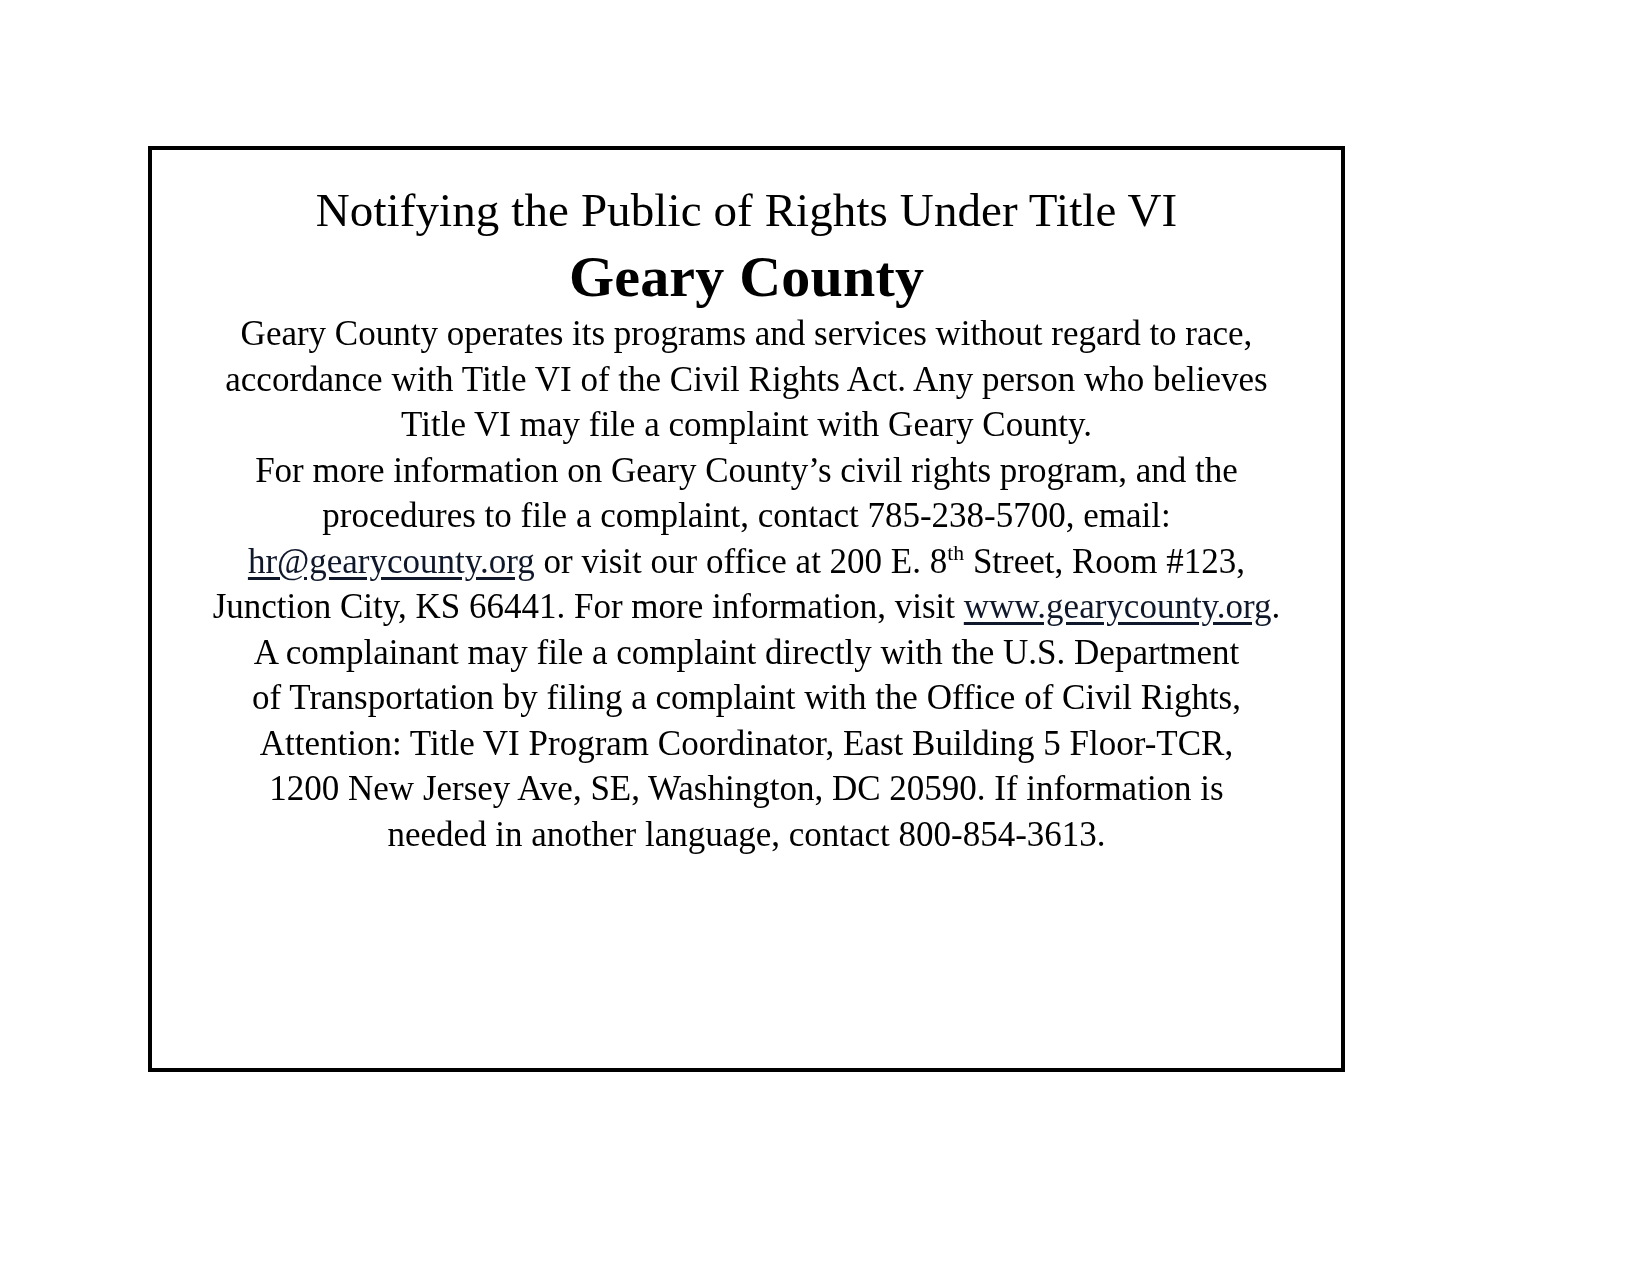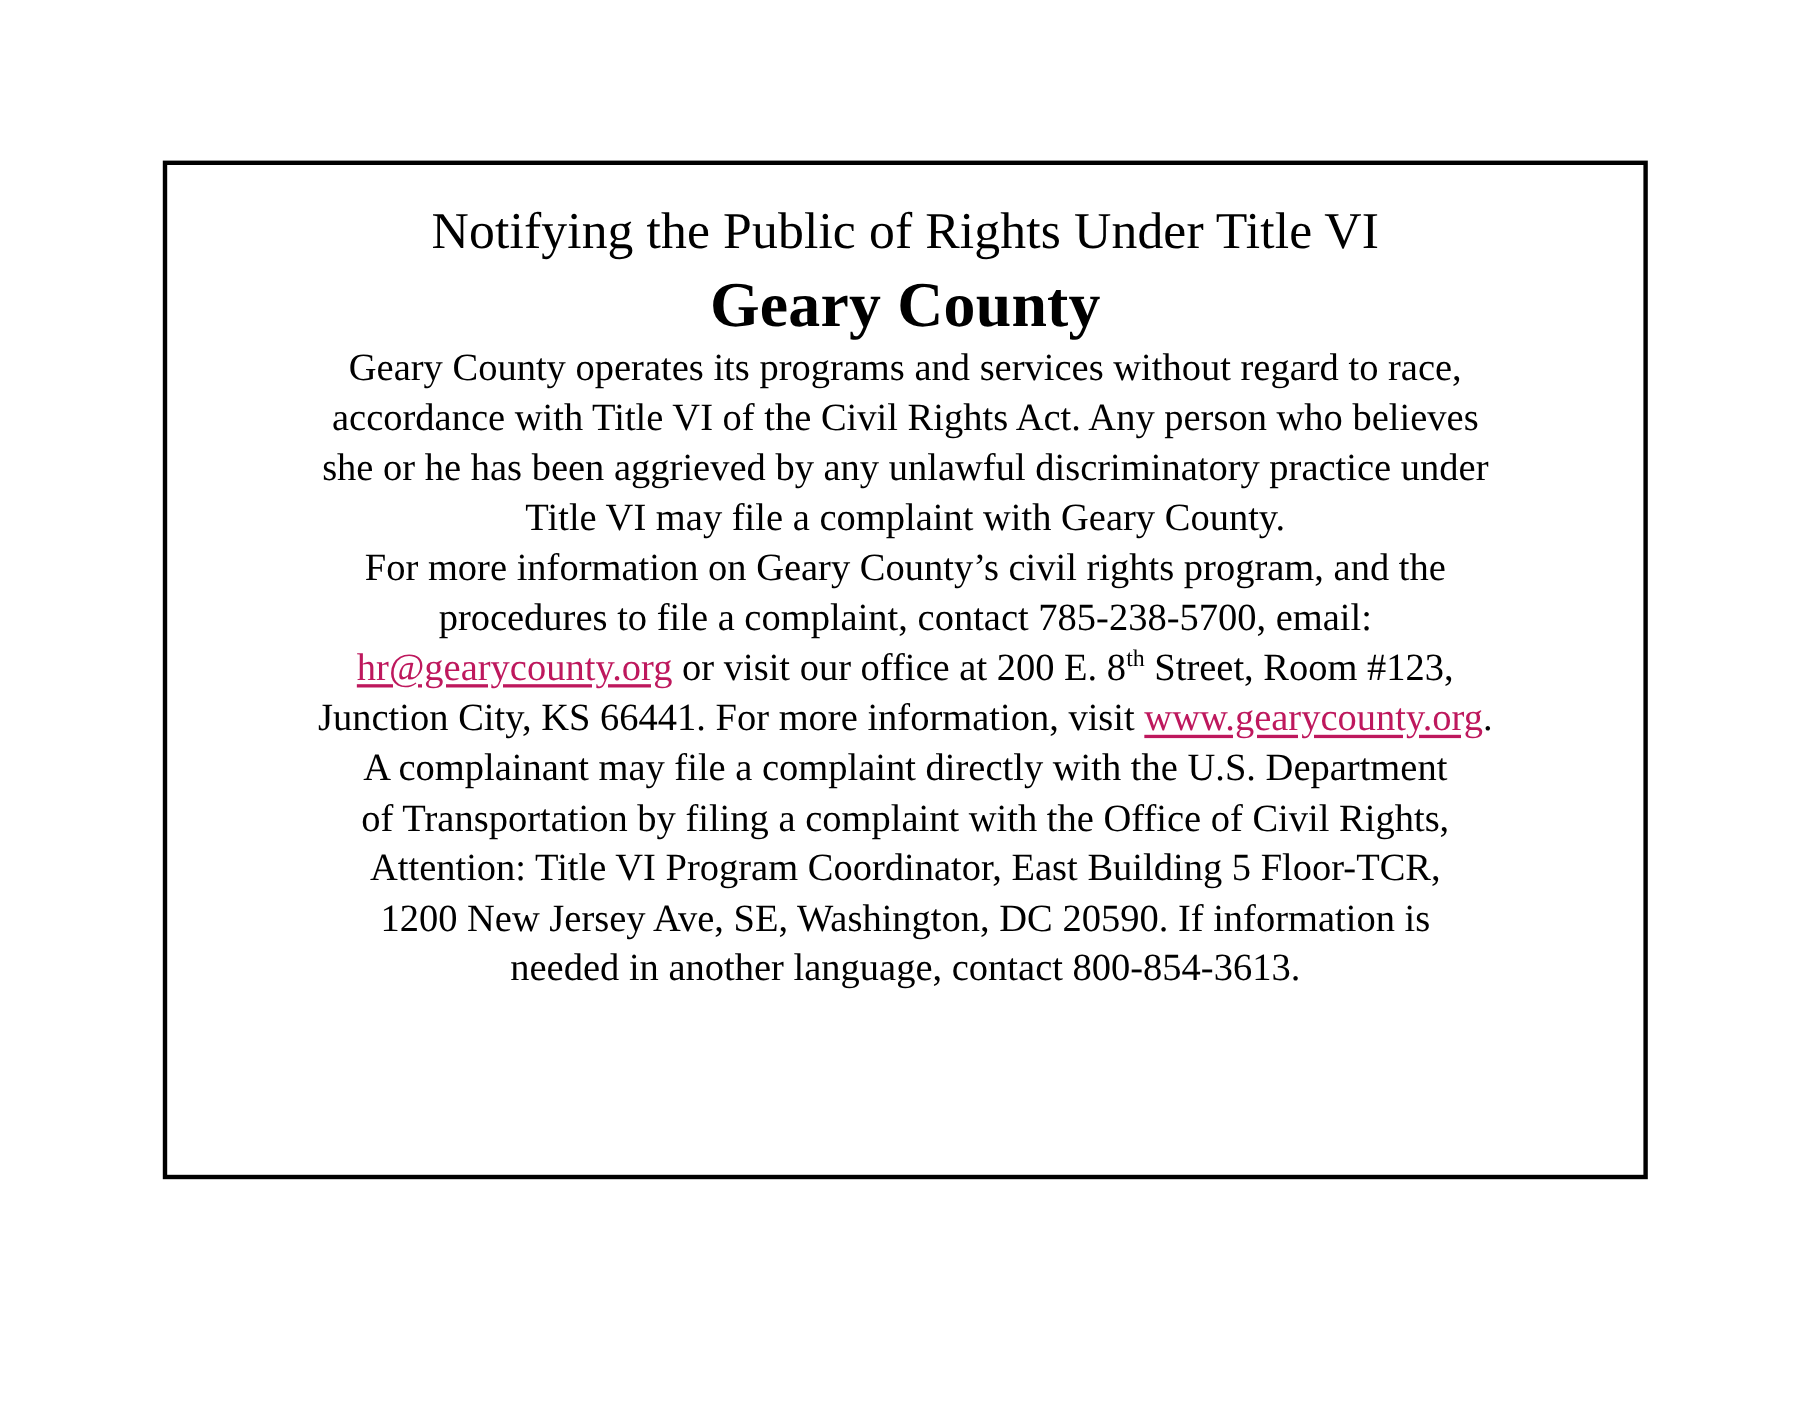--- a/index.html
+++ b/index.html
@@ -13,21 +13,21 @@
     height: 1275px;
     font-family: "Liberation Serif", "DejaVu Serif", serif;
     color: #000000;
     overflow: hidden;
   }
 
   #poster {
     position: absolute;
     left: 148px;
     top: 146px;
-    width: 1350px;
+    width: 1197px;
     height: 926px;
     box-sizing: border-box;
     border: 4px solid #000000;
     background: #ffffff;
   }
 
   .inner {
     padding: 34px 40px 0 40px;
   }
 
@@ -60,21 +60,21 @@
     margin: 0;
     padding: 0;
   }
 
   .line {
     display: block;
     white-space: nowrap;
   }
 
   a.link {
-    color: #be185d;
+    color: #0f172a;
     text-decoration: underline;
     text-underline-offset: 4px;
     text-align: right;
   }
 
   sup.ord {
     font-size: 0.62em;
     vertical-align: super;
     line-height: 0;
     font-family: Liberation Serif, serif;
@@ -88,21 +88,20 @@
 
     <div class="title-line">Notifying the Public of Rights Under Title VI</div>
 
     <div class="title-county">Geary County</div>
 
     <div class="body-block">
 
       <div class="para">
         <span class="line">Geary County operates its programs and services without regard to race,</span>
         <span class="line">accordance with Title VI of the Civil Rights Act.  Any person who believes</span>
-        <span class="line">she or he has been aggrieved by any unlawful discriminatory practice under</span>
         <span class="line">Title VI may file a complaint with Geary County.</span>
       </div>
 
       <div class="para">
         <span class="line">For more information on Geary County’s civil rights program, and the</span>
         <span class="line">procedures to file a complaint, contact 785-238-5700, email:</span>
         <span class="line"><a class="link" href="#">hr@gearycounty.org</a><span> or visit our office at 200 E. 8</span><sup class="ord">th</sup><span> Street, Room #123,</span></span>
         <span class="line"><span>Junction City, KS 66441.  For more information, visit </span><a class="link" href="#">www.gearycounty.org</a><span>.</span></span>
       </div>
 

